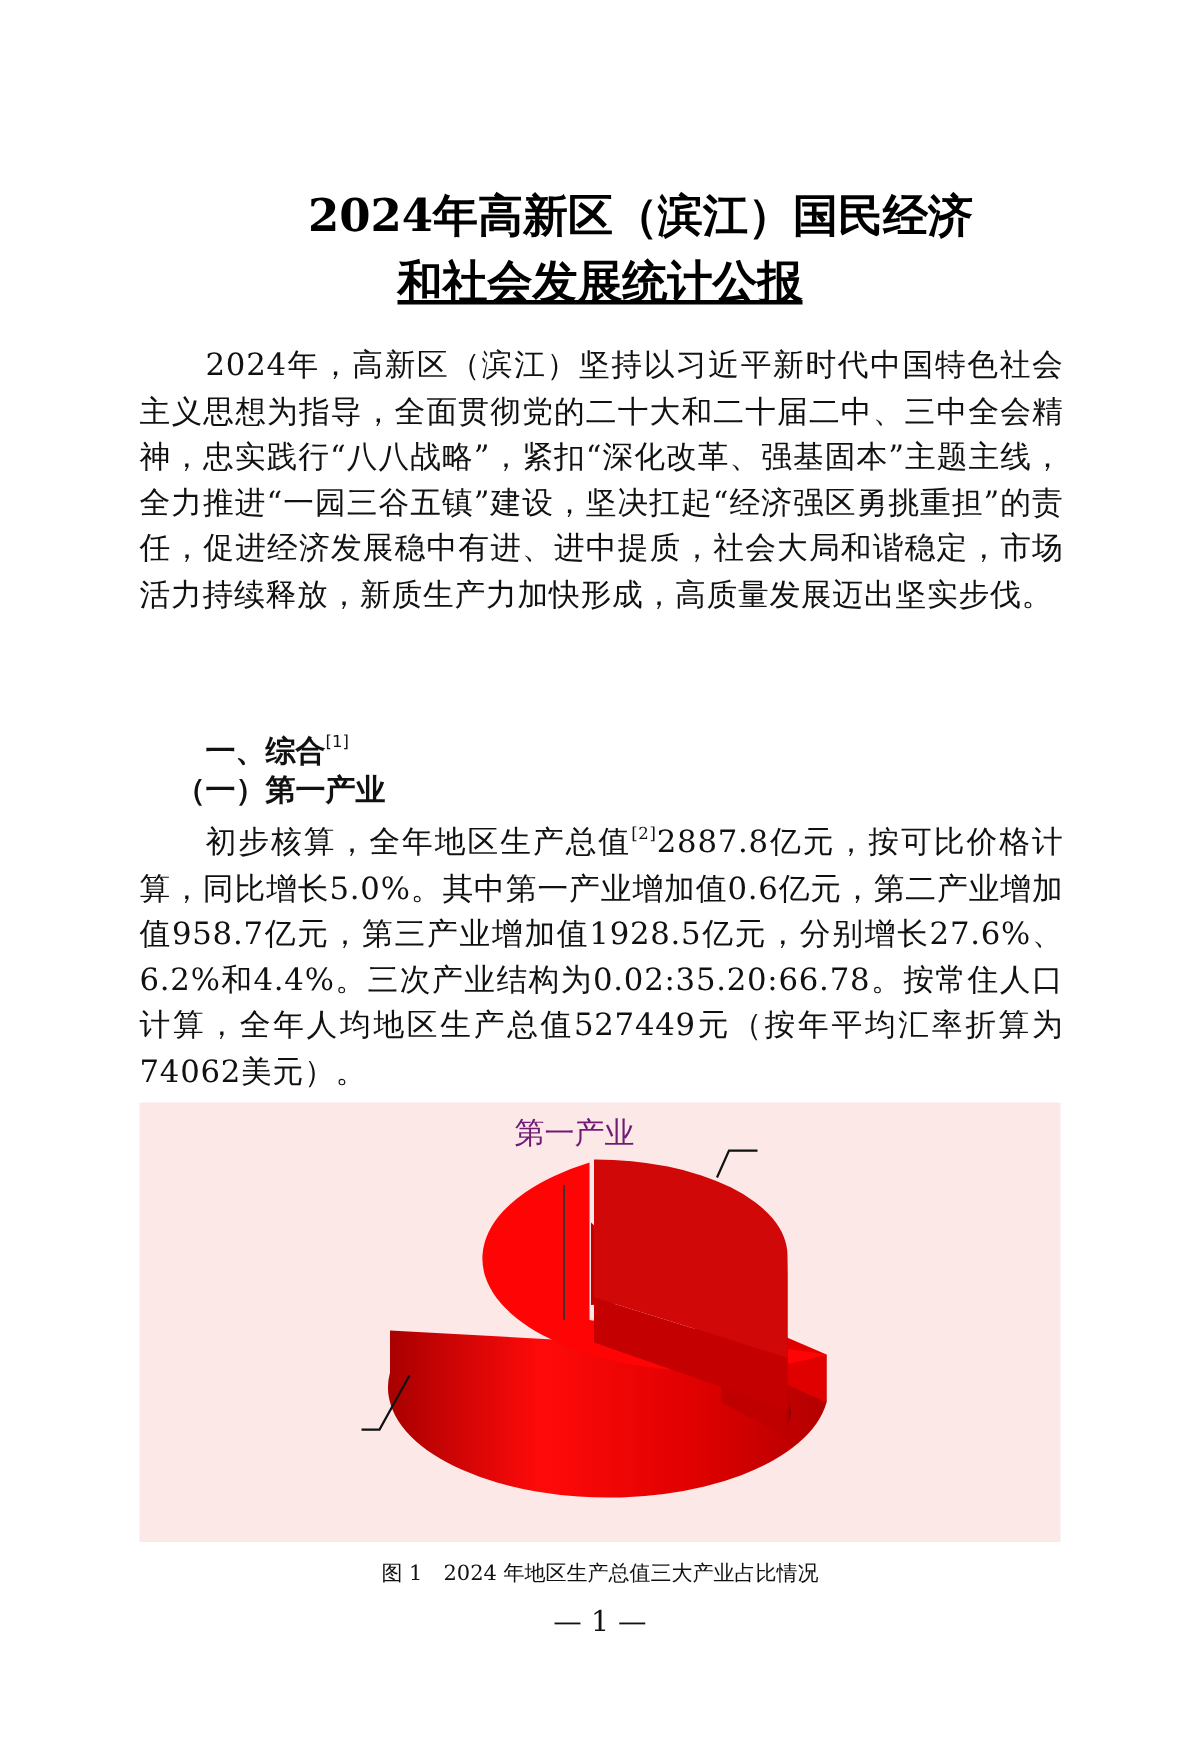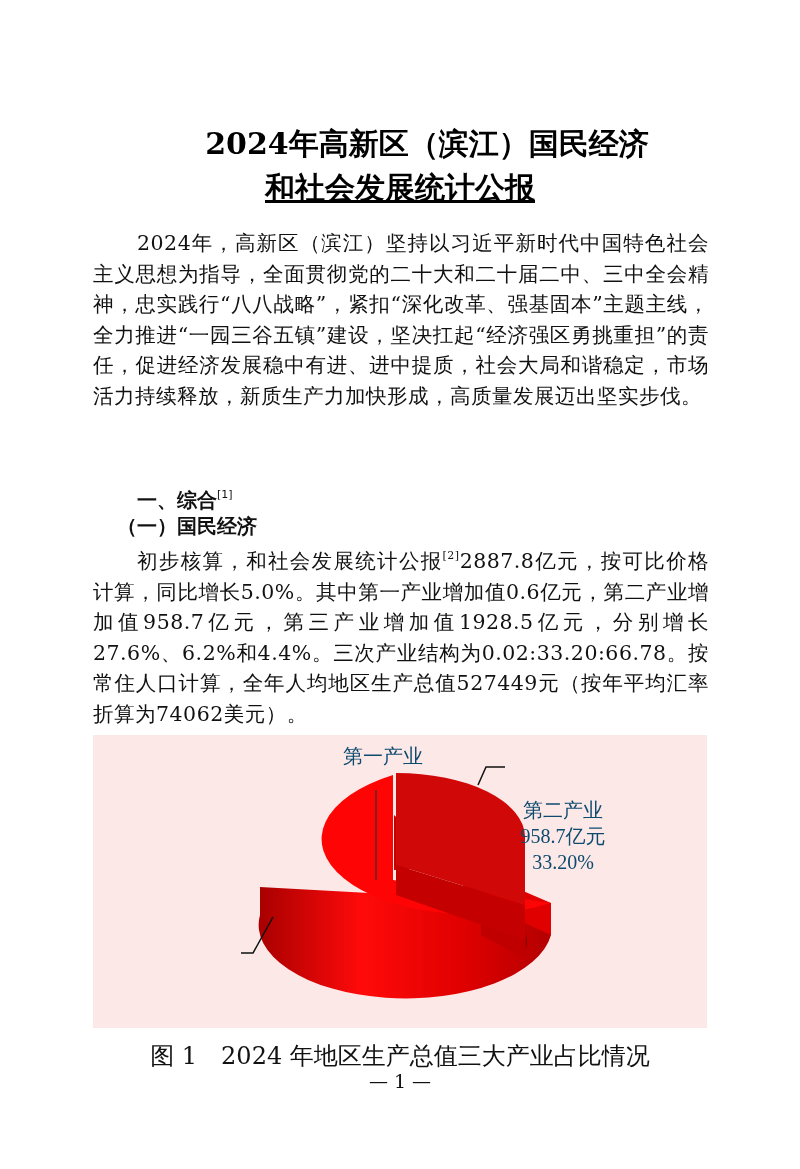--- a/index.html
+++ b/index.html
@@ -16,41 +16,41 @@
   .p1 { top: 228px; text-indent: 44px; }
   .h1 { top: 480px; left: 137px; font-family: "DejaVu Sans", sans-serif; font-weight: bold;
         font-size: 20px; line-height: 30px; position: absolute; text-align: center; }
   .h2 { top: 511px; left: 117px; font-family: "DejaVu Sans", sans-serif; font-weight: bold;
         font-size: 20px; line-height: 30px; position: absolute; }
   sup { font-size: 11px; vertical-align: 9px; font-weight: normal; }
   .p2 { top: 541px; text-indent: 44px; }
   .chart { position: absolute; left: 93px; top: 735px; width: 614px; height: 293px; background: #fde8e8; }
   .chart svg { position: absolute; left: 0; top: 0; }
   .lbl { position: absolute; font-family: "Liberation Serif", serif; font-size: 20px; line-height: 26px;
-         text-align: center; color: #0c4a6e; }
-  .caption { position: absolute; top: 1040px; left: 0; width: 800px; text-align: center; font-size: 24px; }
+         text-align: center; color: #701a75; }
+  .caption { position: absolute; top: 1040px; left: 0; width: 800px; text-align: center; font-size: 14px; }
   .pageno { position: absolute; top: 1070px; left: 0; width: 800px; text-align: center; font-size: 19px; }
 </style>
 </head>
 <body>
 
 <div class="page">
 
   <div class="title l1">2024年高新区（滨江）国民经济</div>
   <div class="title l2">和社会发展统计公报</div>
 
   <div class="body p1">2024年，高新区（滨江）坚持以习近平新时代中国特色社会主义思想为指导，全面贯彻党的二十大和二十届二中、三中全会精神，忠实践行“八八战略”，紧扣“深化改革、强基固本”主题主线，全力推进“一园三谷五镇”建设，坚决扛起“经济强区勇挑重担”的责任，促进经济发展稳中有进、进中提质，社会大局和谐稳定，市场活力持续释放，新质生产力加快形成，高质量发展迈出坚实步伐。</div>
 
   <div class="h1">
     <span>一、综合</span><sup>[1]</sup>
   </div>
 
-  <div class="h2">（一）国民经济</div>
+  <div class="h2">（一）第一产业</div>
 
-  <div class="body p2"><span>初步核算，和社会发展统计公报</span><sup>[2]</sup><span>2887.8亿元，按可比价格计算，同比增长5.0%。其中第一产业增加值0.6亿元，第二产业增加值958.7亿元，第三产业增加值1928.5亿元，分别增长27.6%、6.2%和4.4%。三次产业结构为0.02:33.20:66.78。按常住人口计算，全年人均地区生产总值527449元（按年平均汇率折算为74062美元）。</span></div>
+  <div class="body p2"><span>初步核算，全年地区生产总值</span><sup>[2]</sup><span>2887.8亿元，按可比价格计算，同比增长5.0%。其中第一产业增加值0.6亿元，第二产业增加值958.7亿元，第三产业增加值1928.5亿元，分别增长27.6%、6.2%和4.4%。三次产业结构为0.02:35.20:66.78。按常住人口计算，全年人均地区生产总值527449元（按年平均汇率折算为74062美元）。</span></div>
 
   <div class="chart">
     <svg width="614" height="293" viewBox="0 0 614 293">
       <defs>
         <linearGradient id="sideRed" x1="0" x2="1" y1="0" y2="0">
           <stop offset="0" stop-color="#a80000"></stop>
           <stop offset="0.35" stop-color="#ff0a0a"></stop>
           <stop offset="0.7" stop-color="#e00000"></stop>
           <stop offset="1" stop-color="#b30000"></stop>
         </linearGradient>
@@ -79,23 +79,18 @@
       <line x1="283" y1="55" x2="283" y2="145" stroke="#333" stroke-width="1.2"></line>
 
       <polyline points="385,50 393,32 412,32" fill="none" stroke="#111" stroke-width="1.5"></polyline>
       <polyline points="180,182 160,218 148,218" fill="none" stroke="#111" stroke-width="1.5"></polyline>
     </svg>
 
     <div class="lbl" style="left:200px; top:8px; width:180px;">
       <div>第一产业</div>
     </div>
 
-    <div class="lbl" style="left:400px; top:62px; width:140px;">
-      <div>第二产业</div>
-      <div>958.7亿元</div>
-      <div>33.20%</div>
-    </div>
 
   </div>
 
   <div class="caption">图 1　2024 年地区生产总值三大产业占比情况</div>
   <div class="pageno">— 1 —</div>
 </div>
 
 </body></html>

